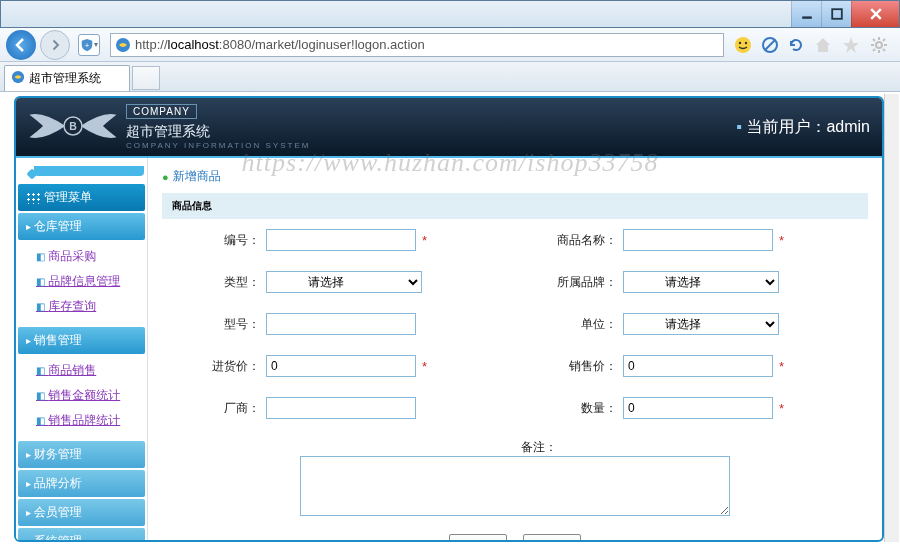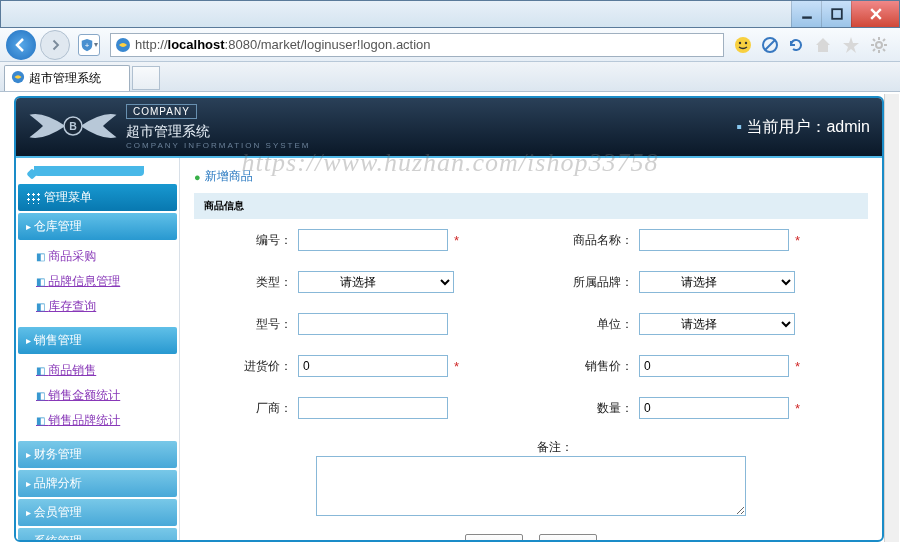--- a/index.html
+++ b/index.html
@@ -14,41 +14,41 @@
 .winbtn svg { width: 12px; height: 12px; }
 
 .navbar { height: 34px; background: linear-gradient(#f8fbfe,#e6eef6); border-bottom: 1px solid #b8c8d8; display: flex; align-items: center; padding: 0 6px; gap: 4px; }
 .navbtn { width: 30px; height: 30px; border-radius: 50%; display: flex; align-items: center; justify-content: center; }
 .navbtn.back { background: radial-gradient(#58a8e8,#2070c0); color: #fff; }
 .navbtn.fwd { background: #e0e8f0; border: 1px solid #b0c0d0; }
 .shield { width: 22px; height: 22px; border: 1px solid #88a8c8; border-radius: 3px; display: flex; align-items: center; justify-content: center; background: #fff; margin-left: 4px; }
 .urlbar { flex: 1; height: 24px; background: #fff; border: 1px solid #a0b0c0; display: flex; align-items: center; padding: 0 4px; margin: 0 6px; }
 .urlbar .ieicon { width: 16px; height: 16px; margin-right: 4px; }
 .urlbar .txt { flex: 1; font-size: 13px; color: #555; }
-.urlbar .txt b { color: #000; font-weight: bold; }
+.urlbar .txt b { color: #000; font-weight: normal; }
 .toolicons { display: flex; align-items: center; gap: 10px; padding-right: 6px; }
 .toolicons span { color: #7090a8; display: flex; }
 
 .tabbar { height: 30px; background: linear-gradient(#f0f4f8,#dce6f0); border-bottom: 1px solid #b0c0d0; display: flex; align-items: flex-end; padding-left: 4px; }
 .tab { height: 26px; background: #fff; border: 1px solid #a0b0c0; border-bottom: none; border-radius: 2px 2px 0 0; display: flex; align-items: center; padding: 0 28px 0 6px; gap: 4px; font-size: 12px; }
 .newtab { width: 28px; height: 24px; border: 1px solid #b0c0d0; background: linear-gradient(#f8fafc,#e8eef4); margin-left: 2px; margin-bottom: 1px; }
 
 
 .app { position: absolute; left: 14px; right: 16px; top: 96px; bottom: 14px; border: 2px solid #1a8cc8; border-radius: 6px; background: #fff; overflow: hidden; }
 .apphdr { height: 60px; background: linear-gradient(#2a4058,#0a1828); display: flex; align-items: center; color: #fff; padding: 0 12px; border-bottom: 2px solid #50b8e8; }
 .logo { display: flex; align-items: center; gap: 8px; }
 .wings svg { width: 90px; height: 40px; }
 .company { font-size: 10px; border: 1px solid #6890b0; padding: 1px 6px; letter-spacing: 1px; margin-bottom: 2px; display: inline-block; }
 .apptitle { font-size: 14px; color: #e8f0f8; margin-top: 2px; }
 .apptitlesub { font-size: 8px; color: #6a8098; letter-spacing: 2px; }
 .curuser { margin-left: auto; font-size: 16px; color: #fff; }
 .curuser::before { content: "▪ "; color: #88c8f0; }
 
 .appbody { display: flex; height: calc(100% - 60px); }
-.sidebar { width: 164px; background: #fff; border-right: 1px solid #d8e0e8; padding-top: 8px; }
+.sidebar { width: 132px; background: #fff; border-right: 1px solid #d8e0e8; padding-top: 8px; }
 .tabcue { height: 18px; position: relative; }
 .tabcue::before { content: ""; position: absolute; top: 0; left: 18px; width: 110px; height: 10px; background: #48b8e8; border-radius: 0 0 4px 4px; }
 .tabcue::after { content: ""; position: absolute; top: 4px; left: 12px; width: 8px; height: 8px; background: #48b8e8; border-radius: 2px; transform: rotate(45deg); }
 .menuhdr { background: linear-gradient(#1898d0,#0878b0); color: #fff; font-size: 12px; padding: 5px 8px; display: flex; align-items: center; gap: 4px; border-radius: 2px; margin: 0 2px 2px; }
 .menuhdr .dots { display: inline-block; width: 14px; height: 12px; background:
  radial-gradient(#fff 1px, transparent 1.2px) 0 0/5px 5px; }
 .grouphdr { background: linear-gradient(#60c0e8,#2898d0); color: #fff; font-size: 12px; padding: 5px 8px; border-radius: 2px; margin: 2px; cursor: pointer; }
 .grouphdr.collapsed { background: linear-gradient(#78c8e8,#48a8d8); }
 .grouphdr::before { content: "▸ "; font-size: 10px; }
 .menuitems { padding: 2px 0 6px; }

